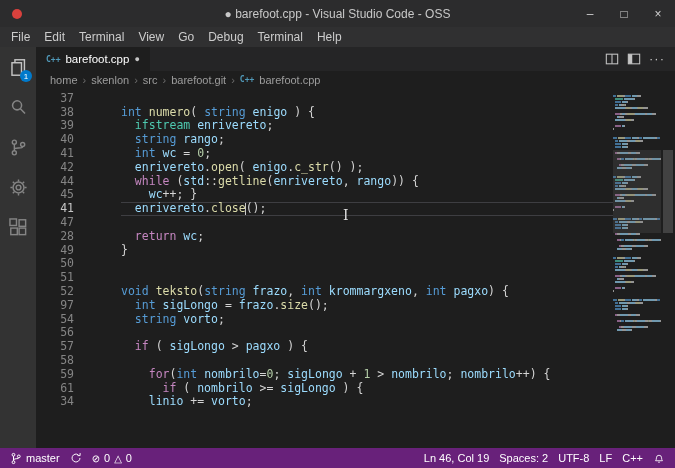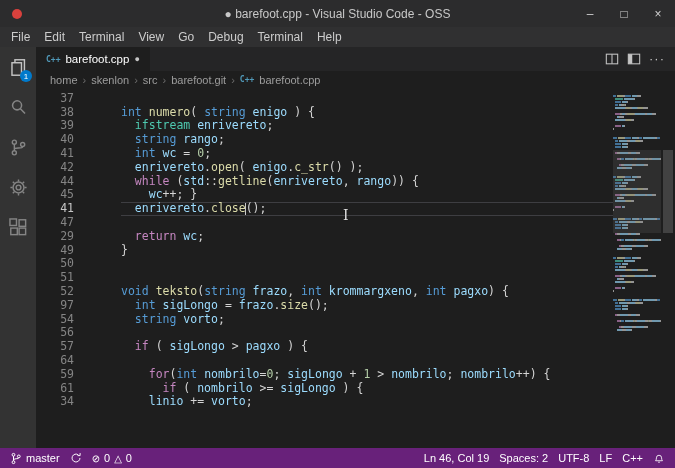--- a/index.html
+++ b/index.html
@@ -208,21 +208,21 @@
             </div>
             <div class="line current">
               <span class="ln">41</span>
               <span class="line-body"><span style="color: rgb(212, 212, 212);">  </span><span style="color: rgb(156, 220, 254);">enrivereto</span><span style="color: rgb(212, 212, 212);">.</span><span style="color: rgb(220, 220, 170);">close</span><span class="cursor"></span><span style="color: rgb(212, 212, 212);">();</span></span>
             </div>
             <div class="line">
               <span class="ln">47</span>
               <span class="line-body"></span>
             </div>
             <div class="line">
-              <span class="ln">29</span>
+              <span class="ln">28</span>
               <span class="line-body"><span style="color: rgb(212, 212, 212);">  </span><span style="color: rgb(197, 134, 192);">return</span><span style="color: rgb(212, 212, 212);"> </span><span style="color: rgb(156, 220, 254);">wc</span><span style="color: rgb(212, 212, 212);">;</span></span>
             </div>
             <div class="line">
               <span class="ln">49</span>
               <span class="line-body"><span style="color: rgb(212, 212, 212);">}</span></span>
             </div>
             <div class="line">
               <span class="ln">50</span>
               <span class="line-body"></span>
             </div>
@@ -244,21 +244,21 @@
             </div>
             <div class="line">
               <span class="ln">56</span>
               <span class="line-body"></span>
             </div>
             <div class="line">
               <span class="ln">57</span>
               <span class="line-body"><span style="color: rgb(212, 212, 212);">  </span><span style="color: rgb(197, 134, 192);">if</span><span style="color: rgb(212, 212, 212);"> ( </span><span style="color: rgb(156, 220, 254);">sigLongo</span><span style="color: rgb(212, 212, 212);"> &gt; </span><span style="color: rgb(156, 220, 254);">pagxo</span><span style="color: rgb(212, 212, 212);"> ) {</span></span>
             </div>
             <div class="line">
-              <span class="ln">64</span>
+              <span class="ln">58</span>
               <span class="line-body"></span>
             </div>
             <div class="line">
               <span class="ln">59</span>
               <span class="line-body"><span style="color: rgb(212, 212, 212);">    </span><span style="color: rgb(197, 134, 192);">for</span><span style="color: rgb(212, 212, 212);">(</span><span style="color: rgb(86, 156, 214);">int</span><span style="color: rgb(212, 212, 212);"> </span><span style="color: rgb(156, 220, 254);">nombrilo</span><span style="color: rgb(212, 212, 212);">=</span><span style="color: rgb(181, 206, 168);">0</span><span style="color: rgb(212, 212, 212);">; </span><span style="color: rgb(156, 220, 254);">sigLongo</span><span style="color: rgb(212, 212, 212);"> + </span><span style="color: rgb(181, 206, 168);">1</span><span style="color: rgb(212, 212, 212);"> &gt; </span><span style="color: rgb(156, 220, 254);">nombrilo</span><span style="color: rgb(212, 212, 212);">; </span><span style="color: rgb(156, 220, 254);">nombrilo</span><span style="color: rgb(212, 212, 212);">++) {</span></span>
             </div>
             <div class="line">
               <span class="ln">61</span>
               <span class="line-body"><span style="color: rgb(212, 212, 212);">      </span><span style="color: rgb(197, 134, 192);">if</span><span style="color: rgb(212, 212, 212);"> ( </span><span style="color: rgb(156, 220, 254);">nombrilo</span><span style="color: rgb(212, 212, 212);"> &gt;= </span><span style="color: rgb(156, 220, 254);">sigLongo</span><span style="color: rgb(212, 212, 212);"> ) {</span></span>
             </div>

